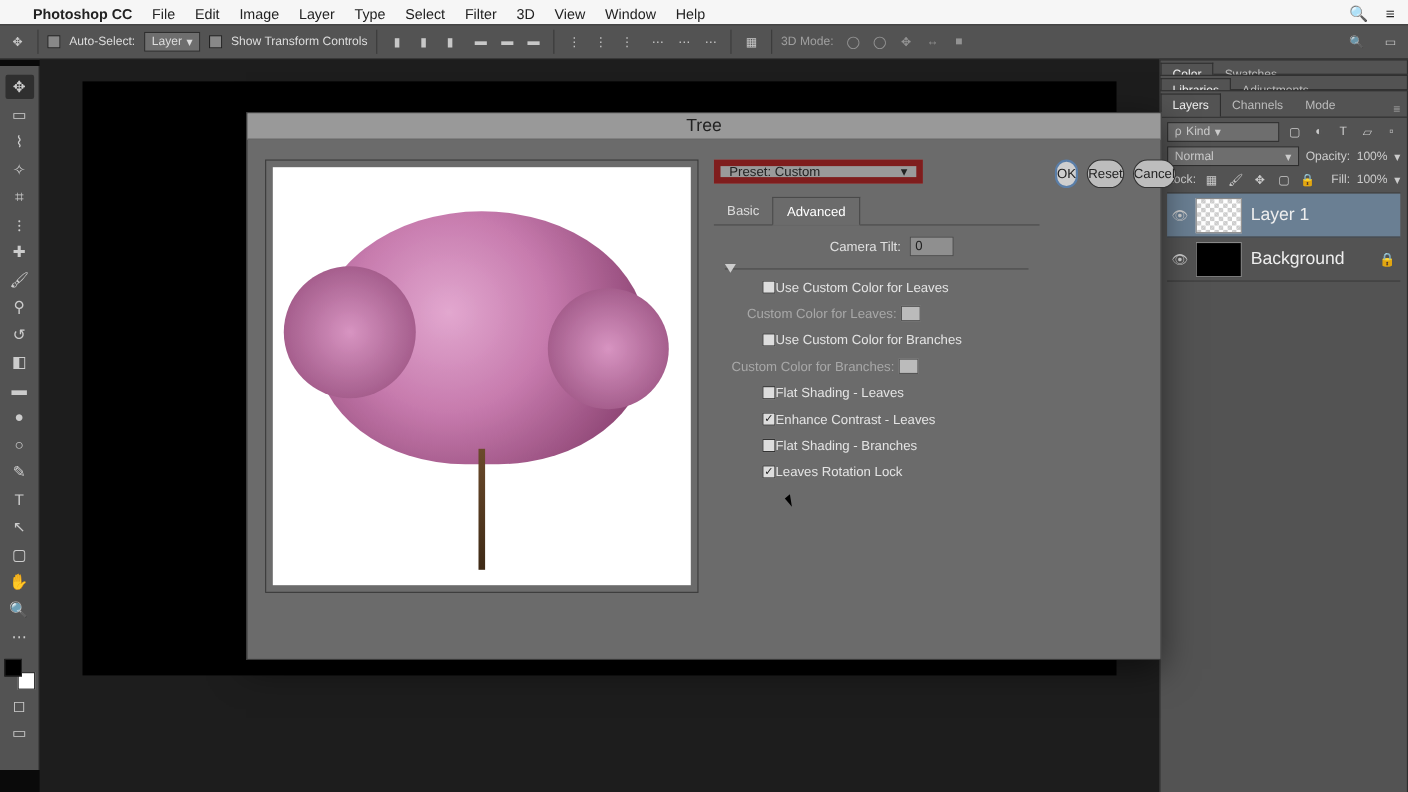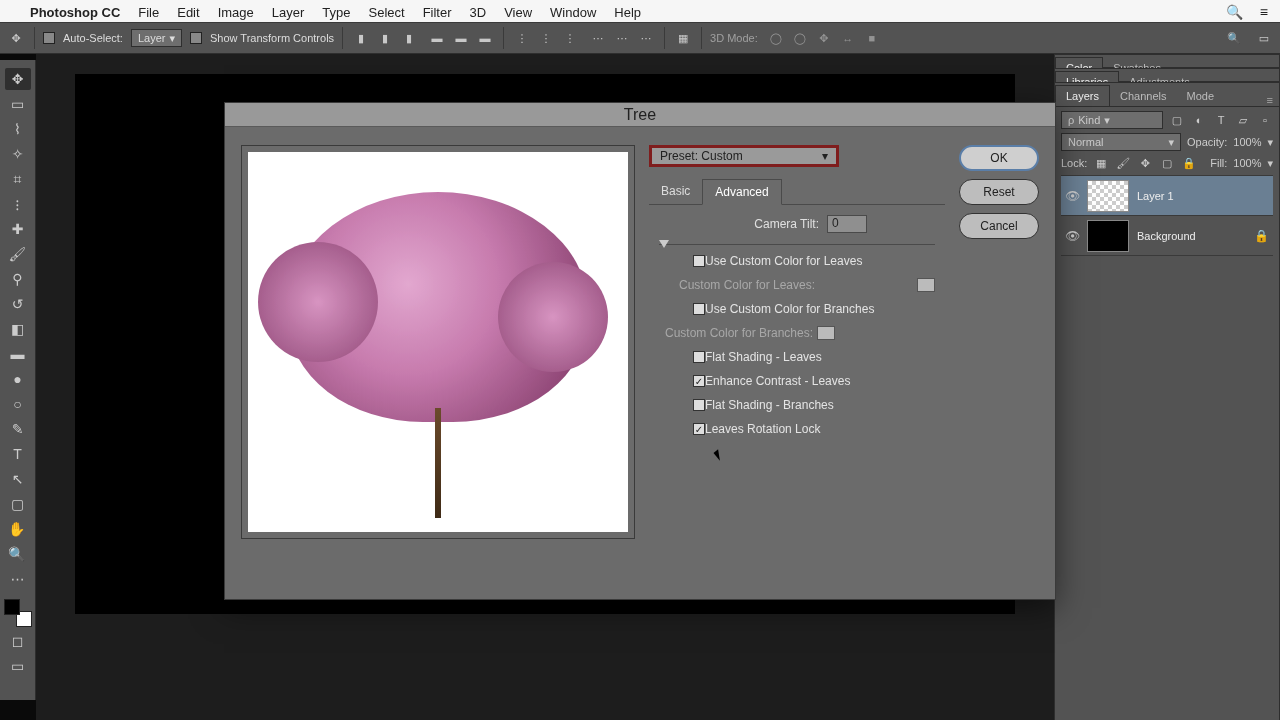--- a/index.html
+++ b/index.html
@@ -47,53 +47,53 @@
 .lrow { display:flex; align-items:center; gap:6px; font-size:11px; margin-bottom:4px; }
 .lrow .sel2 { background:#6e6e6e; border:1px solid #2e2e2e; height:18px; padding:0 6px; display:inline-flex; align-items:center; gap:4px; flex:1; }
 .lrow .ic { width:16px; height:16px; display:flex; align-items:center; justify-content:center; color:#ccc; }
 .layerlist { border-top:1px solid #3a3a3a; margin-top:2px; }
 .layer { display:flex; align-items:center; height:40px; border-bottom:1px solid #3a3a3a; gap:8px; padding:0 4px; }
 .layer.selected { background:#6a7f93; }
 .layer .eye { width:14px; text-align:center; }
 .layer .thumb { width:42px; height:32px; border:1px solid #888; background:#fff; }
 .layer .thumb.checker { background-image:linear-gradient(45deg,#ccc 25%,transparent 25%),linear-gradient(-45deg,#ccc 25%,transparent 25%),linear-gradient(45deg,transparent 75%,#ccc 75%),linear-gradient(-45deg,transparent 75%,#ccc 75%); background-size:8px 8px; background-position:0 0,0 4px,4px -4px,-4px 0; }
 .layer .thumb.black { background:#000; }
-.layer .name { font-size:11px; color:#eee;text-align:center; }
+.layer .name { font-size:16px; color:#eee;text-align:center; }
 .layer .lock { margin-left:auto; color:#ddd; }
 
 
 .dialog { position:absolute; left:224px; top:102px; width:832px; height:498px; background:#6b6b6b; border:1px solid #3a3a3a; box-shadow:0 8px 30px rgba(0,0,0,.5); }
 .dialog .titlebar { height:24px; background:#999; border-bottom:1px solid #5a5a5a; display:flex; align-items:center; justify-content:center; font-size:16px; color:#222; }
 .dialog .content { display:flex; padding:18px 16px 16px; gap:14px; height:calc(100% - 24px); }
 .preview-wrap { width:394px; height:394px; border:1px solid #3a3a3a; padding:6px; background:#6b6b6b; }
 .preview { width:100%; height:100%; background:#fff; position:relative; overflow:hidden; }
 .trunk { position:absolute; bottom:14px; left:50%; width:6px; height:110px; background:linear-gradient(#6b4a2b,#3e2a16); transform:translateX(-50%); }
 .foliage { position:absolute; top:40px; left:50%; width:300px; height:230px; transform:translateX(-50%); border-radius:50% 50% 45% 45%; background:radial-gradient(circle at 40% 40%,#d9a4c8 0%,#c07ba9 40%,#8f4d78 80%,#68345a 100%); filter:contrast(1.1); }
 .foliage::before,.foliage::after{content:"";position:absolute;border-radius:50%;}
 .foliage::before{width:120px;height:120px;left:-30px;top:50px;background:radial-gradient(circle,#cf92bb,#8f4d78);}
 .foliage::after{width:110px;height:110px;right:-20px;top:70px;background:radial-gradient(circle,#cf92bb,#8f4d78);}
 
 .controls { flex:1; display:flex; flex-direction:column; }
 .presetrow { display:flex; }
-.preset { background:#9a9a9a; color:#222; border:3px solid #7f1d1d; height:22px; width:190px; padding:0 8px; display:flex; align-items:center; justify-content:space-between; font-size:12px; }
+.preset { background:#9a9a9a; color:#222; border:6px solid #7f1d1d; height:22px; width:190px; padding:0 8px; display:flex; align-items:center; justify-content:space-between; font-size:12px; }
 .tabs { display:flex; border-bottom:1px solid #4a4a4a; margin-top:12px; }
 .tabs .t { padding:5px 12px; font-size:12px; color:#ddd; }
 .tabs .t.active { border:1px solid #4a4a4a; border-bottom:1px solid #6b6b6b; background:#6b6b6b; margin-bottom:-1px; color:#fff; }
 .field { display:flex; align-items:center; gap:8px; margin:10px 0 2px; padding-right:10px; }
 .field .lbl { flex:1; text-align:right; font-size:12px; color:#e0e0e0; }
 .field .inp { width:40px; height:18px; background:#8f8f8f; border:1px solid #4a4a4a; color:#222; padding:0 4px; font-size:12px; }
 .slider { height:10px; border-bottom:1px solid #4a4a4a; margin:0 10px 4px 10px; position:relative; }
 .slider .thumb2 { position:absolute; left:0; top:5px; width:0; height:0; border-left:5px solid transparent; border-right:5px solid transparent; border-top:8px solid #ccc; }
 .check { display:flex; align-items:center; padding:5px 10px 5px 44px; font-size:12px; color:#e4e4e4; }
 .check .box { width:12px; height:12px; border:1px solid #333; background:#ddd; display:flex; align-items:center; justify-content:center; font-size:10px; color:#222; }
 .check.checked .box::after { content:"✓"; }
 .check.dim { color:#a8a8a8; }
 .swatchbox { width:18px; height:14px; background:#bbb; border:1px solid #555; margin-left:4px; }
 
-.dlg-buttons { display:flex; flex-direction:column; gap:8px; width:80px; }
+.dlg-buttons { display:flex; flex-direction:row; gap:8px; width:80px; }
 .dlg-buttons button { height:26px; border-radius:14px; border:1px solid #333; background:#bdbdbd; color:#222; font-size:12px; }
 .dlg-buttons button.primary { background:#cfcfcf; border:2px solid #5a7ea8; }
 
 .cursor { position:absolute; left:716px; top:450px; width:0; height:0; border-left:6px solid #000; border-bottom:10px solid transparent; transform:rotate(-40deg); z-index:50; }
 
 .panel-stack { display:flex; flex-direction:column; height:100%; }
 .panel-stack > .panel { margin-bottom:0; }
 .p-layers { flex:1; display:flex; flex-direction:column; }
 .p-layers .body { flex:1; }
 </style>
@@ -303,21 +303,21 @@
         <span style="width:60px"></span>
       </div>
       <div class="slider">
           <div class="thumb2"></div>
         </div>
 
       <div class="check">
           <span class="box"></span>
           <span>Use Custom Color for Leaves</span>
         </div>
-      <div class="check dim" style="padding-left:30px;justify-content:space-between;">
+      <div class="check dim" style="padding-left:30px;">
           <span>Custom Color for Leaves:</span>
           <span class="swatchbox"></span>
         </div>
 
       <div class="check">
           <span class="box"></span>
           <span>Use Custom Color for Branches</span>
         </div>
       <div class="check dim" style="padding-left:16px;">
           <span>Custom Color for Branches:</span>

